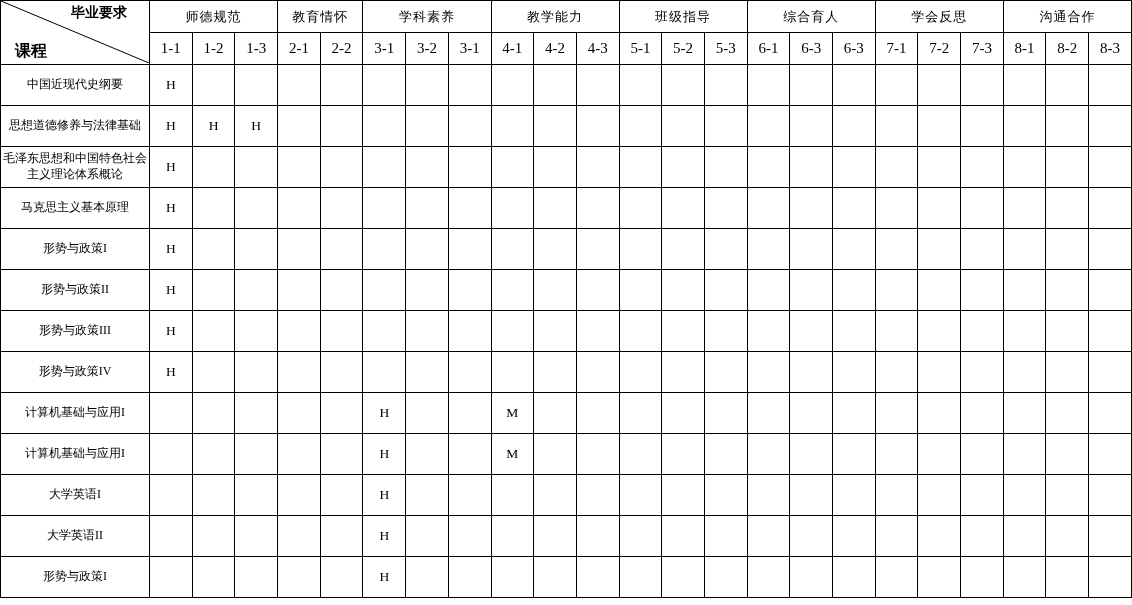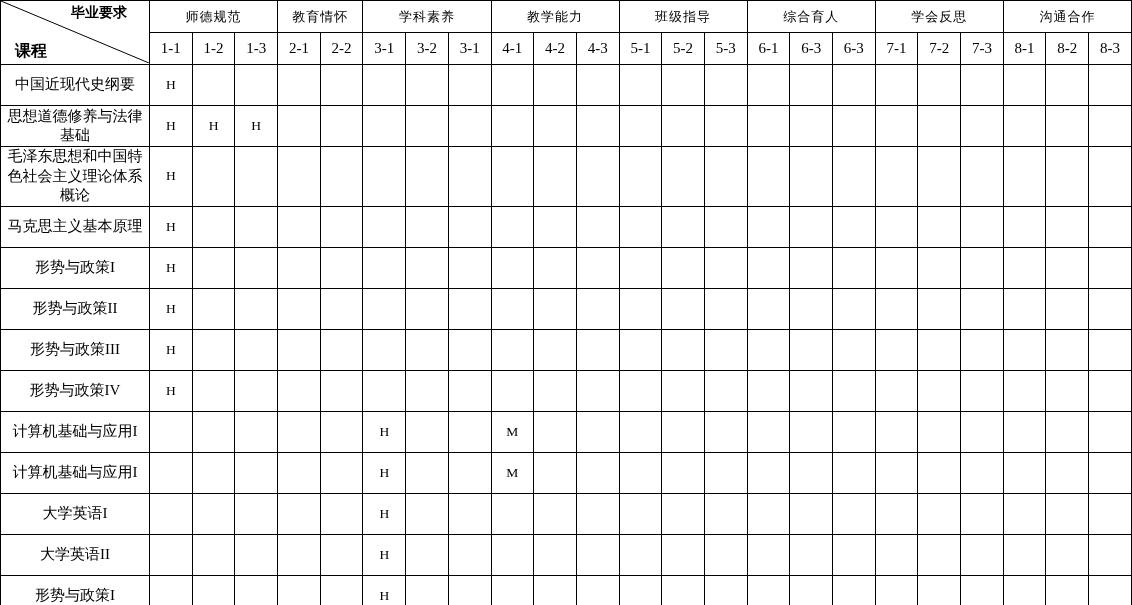--- a/index.html
+++ b/index.html
@@ -64,21 +64,21 @@
     font-weight: bold;
     letter-spacing: 1px;
   }
   th.sub {
     height: 31px;
     font-size: 15px;
     font-weight: bold;
   }
   td.course-name {
     text-align: left;
-    font-size: 15px;
+    font-size: 12px;
     line-height: 1.3;
     padding: 2px 2px 2px 4px;
     height: 40px;
     width: 148px;
     box-sizing: border-box;
   }
   td.cell {
     font-size: 13.5px;
     height: 40px;
   }

